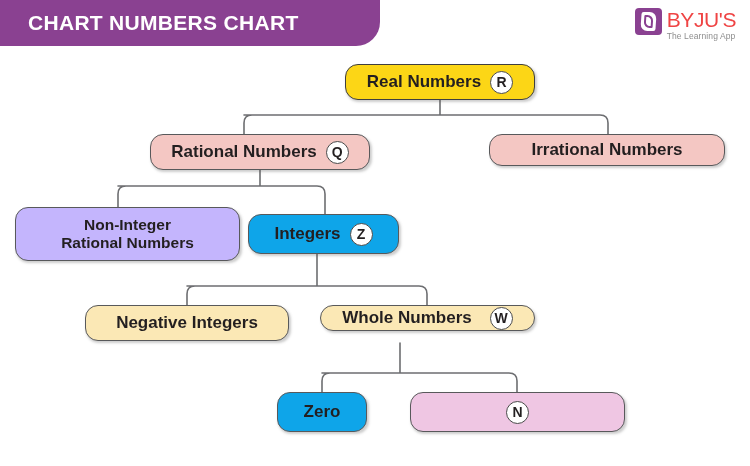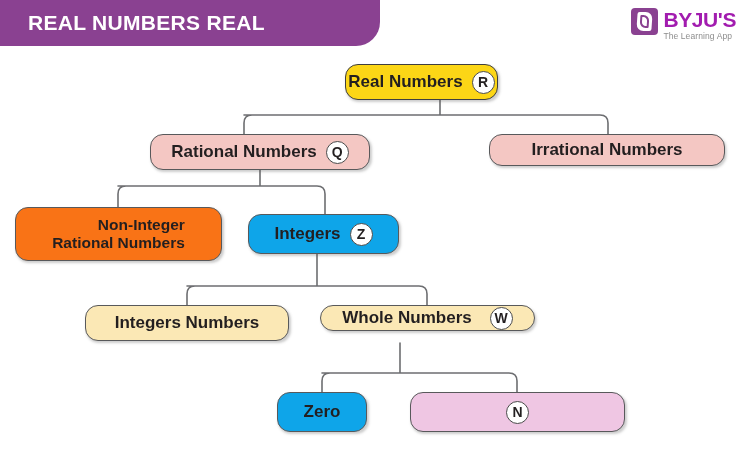--- a/index.html
+++ b/index.html
@@ -71,23 +71,23 @@
     left: 3px;
     top: 3px;
     width: 9px;
     height: 13px;
     border: 2px solid #8A4191;
     border-radius: 1px 6px 1px 6px;
     box-sizing: border-box;
   }
   #logo-text { line-height: 1; padding-top: 1px; }
   #logo-wordmark {
-    color: #a21caf;
+    color: #ef4444;
     font-size: 21px;
-    font-weight: bold;
+    font-weight: normal;
     letter-spacing: -0.4px;
     display: block;
     font-family: "Liberation Sans", sans-serif;
   }
   #logo-tagline {
     color: #8d8d8d;
     font-size: 8.5px;
     display: block;
     margin-top: 2px;
     letter-spacing: 0.1px;
@@ -133,34 +133,34 @@
     font-weight: bold;
     display: flex;
     align-items: center;
     justify-content: center;
     flex: none;
     box-sizing: border-box;
   }
 
   
   #node-real {
-    left: 345px; top: 64px; width: 153px; height: 36px;
+    left: 345px; top: 64px; width: 190px; height: 36px;
     background: #FCD616; border-color: #3f3f3f; font-size: 17px;
   }
   #node-rational {
     left: 150px; top: 134px; width: 220px; height: 36px;
     background: #F4C7C3; font-size: 17px;
   }
   #node-irrational {
     left: 489px; top: 134px; width: 236px; height: 32px;
     background: #F4C7C3; font-size: 17px;
   }
   #node-noninteger {
-    left: 15px; top: 207px; width: 207px; height: 54px;
-    background: #f97316; font-size: 15.5px; text-align: right;
+    left: 15px; top: 207px; width: 225px; height: 54px;
+    background: #c4b5fd; font-size: 15.5px;
   }
   #node-integers {
     left: 248px; top: 214px; width: 151px; height: 40px;
     background: #0ea5e9; font-size: 17px;
   }
   #node-negative {
     left: 85px; top: 305px; width: 204px; height: 36px;
     background: #FBE8B5; font-size: 17px;
   }
   #node-whole {
@@ -173,21 +173,21 @@
   }
   #node-natural {
     left: 410px; top: 392px; width: 215px; height: 40px;
     background: #EFC6E3; font-size: 17px;
   }
 </style>
 </head>
 <body>
 
 <div id="header-banner">
-  <span id="header-title">REAL NUMBERS REAL</span>
+  <span id="header-title">CHART NUMBERS CHART</span>
 </div>
 
 <div id="logo">
   <span id="logo-mark">
       <span class="bshape"></span>
     </span>
   <span id="logo-text">
     <span id="logo-wordmark">BYJU'S</span>
     <span id="logo-tagline">The Learning App</span>
   </span>
@@ -237,21 +237,21 @@
     <span class="label" style="display: block;">Rational Numbers</span>
   </span>
 </div>
 
 <div class="node" id="node-integers">
   <span class="label">Integers</span>
   <span class="badge">Z</span>
 </div>
 
 <div class="node" id="node-negative">
-  <span class="label">Integers Numbers</span>
+  <span class="label">Negative Integers</span>
 </div>
 
 <div class="node" id="node-whole">
   <span class="label">Whole Numbers</span>
   <span class="badge">W</span>
 </div>
 
 <div class="node" id="node-zero">
   <span class="label">Zero</span>
 </div>

